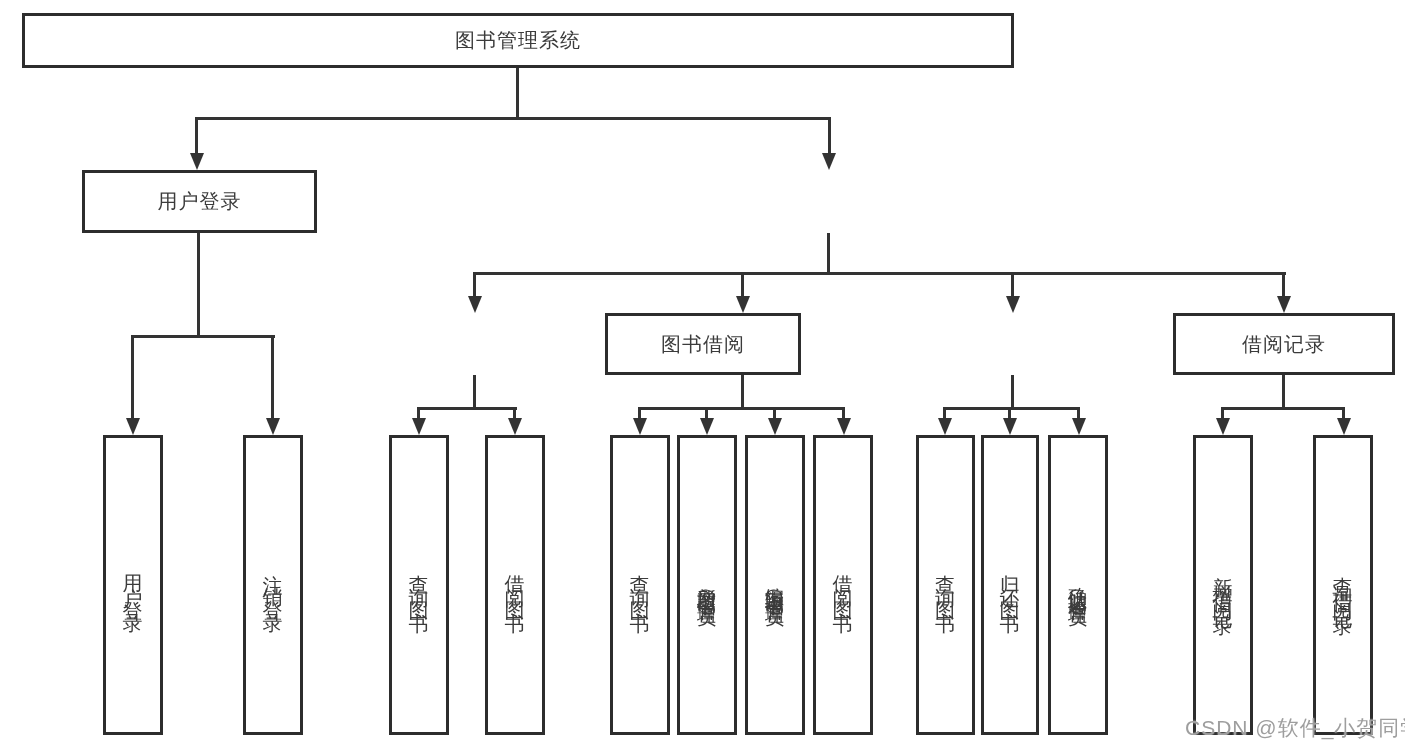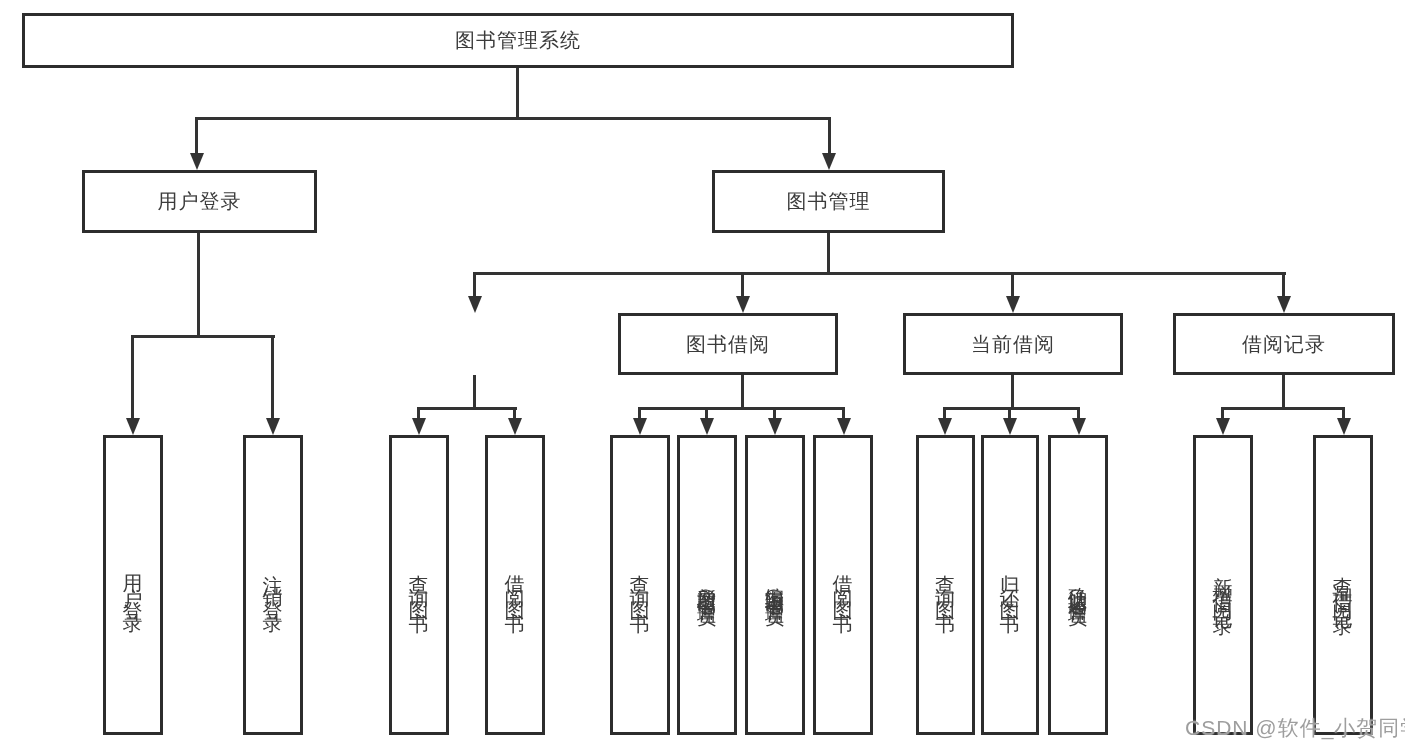--- a/index.html
+++ b/index.html
@@ -63,42 +63,40 @@
   <div class="node" style="left:22px;top:13px;width:992px;height:55px;">图书管理系统</div>
 
   <div class="seg" style="left:516px;top:68px;width:3px;height:50px;"></div>
   <div class="seg" style="left:195px;top:117px;width:636px;height:3px;"></div>
   <div class="seg" style="left:195px;top:117px;width:3px;height:40px;"></div>
   <div class="seg" style="left:828px;top:117px;width:3px;height:40px;"></div>
   <div class="arrow" style="left:190px;top:153px;"></div>
   <div class="arrow" style="left:822px;top:153px;"></div>
 
   <div class="node" style="left:82px;top:170px;width:235px;height:63px;">用户登录</div>
-  <div class="node" style="left:712px;top:170px;width:233px;height:63px;">图书管理</div>
 
   <div class="seg" style="left:197px;top:233px;width:3px;height:102px;"></div>
   <div class="seg" style="left:131px;top:335px;width:144px;height:3px;"></div>
   <div class="seg" style="left:131px;top:335px;width:3px;height:86px;"></div>
   <div class="seg" style="left:271px;top:335px;width:3px;height:86px;"></div>
   <div class="arrow" style="left:126px;top:418px;"></div>
   <div class="arrow" style="left:266px;top:418px;"></div>
 
   <div class="seg" style="left:827px;top:233px;width:3px;height:41px;"></div>
   <div class="seg" style="left:473px;top:272px;width:813px;height:3px;"></div>
   <div class="seg" style="left:473px;top:272px;width:3px;height:28px;"></div>
   <div class="seg" style="left:741px;top:272px;width:3px;height:28px;"></div>
   <div class="seg" style="left:1011px;top:272px;width:3px;height:28px;"></div>
   <div class="seg" style="left:1282px;top:272px;width:3px;height:28px;"></div>
   <div class="arrow" style="left:468px;top:296px;"></div>
   <div class="arrow" style="left:736px;top:296px;"></div>
   <div class="arrow" style="left:1006px;top:296px;"></div>
   <div class="arrow" style="left:1277px;top:296px;"></div>
 
-  <div class="node" style="left:618px;top:313px;width:220px;height:62px;">图书借阅</div>
-  <div class="node" style="left:903px;top:313px;width:220px;height:62px;">当前借阅</div>
+  <div class="node" style="left:605px;top:313px;width:196px;height:62px;">图书借阅</div>
   <div class="node" style="left:1173px;top:313px;width:222px;height:62px;">借阅记录</div>
 
   <div class="seg" style="left:473px;top:375px;width:3px;height:33px;"></div>
   <div class="seg" style="left:741px;top:375px;width:3px;height:33px;"></div>
   <div class="seg" style="left:1011px;top:375px;width:3px;height:33px;"></div>
   <div class="seg" style="left:1282px;top:375px;width:3px;height:33px;"></div>
 
   <div class="seg" style="left:417px;top:407px;width:100px;height:3px;"></div>
   <div class="seg" style="left:638px;top:407px;width:207px;height:3px;"></div>
   <div class="seg" style="left:943px;top:407px;width:137px;height:3px;"></div>

